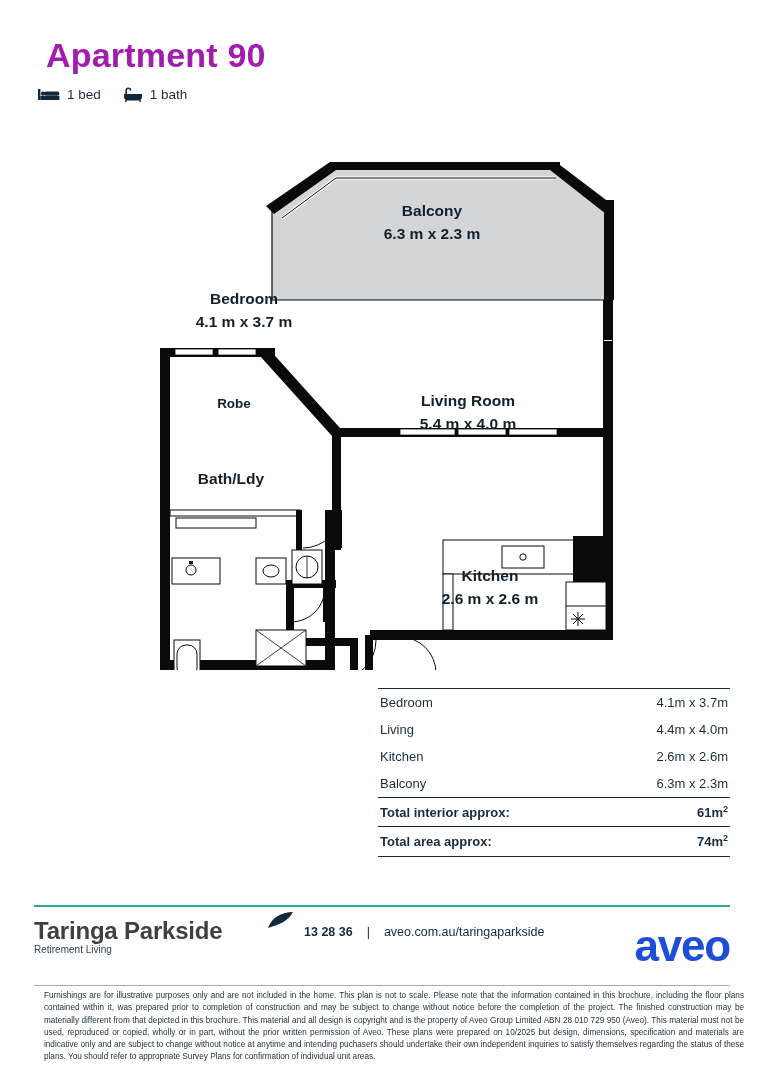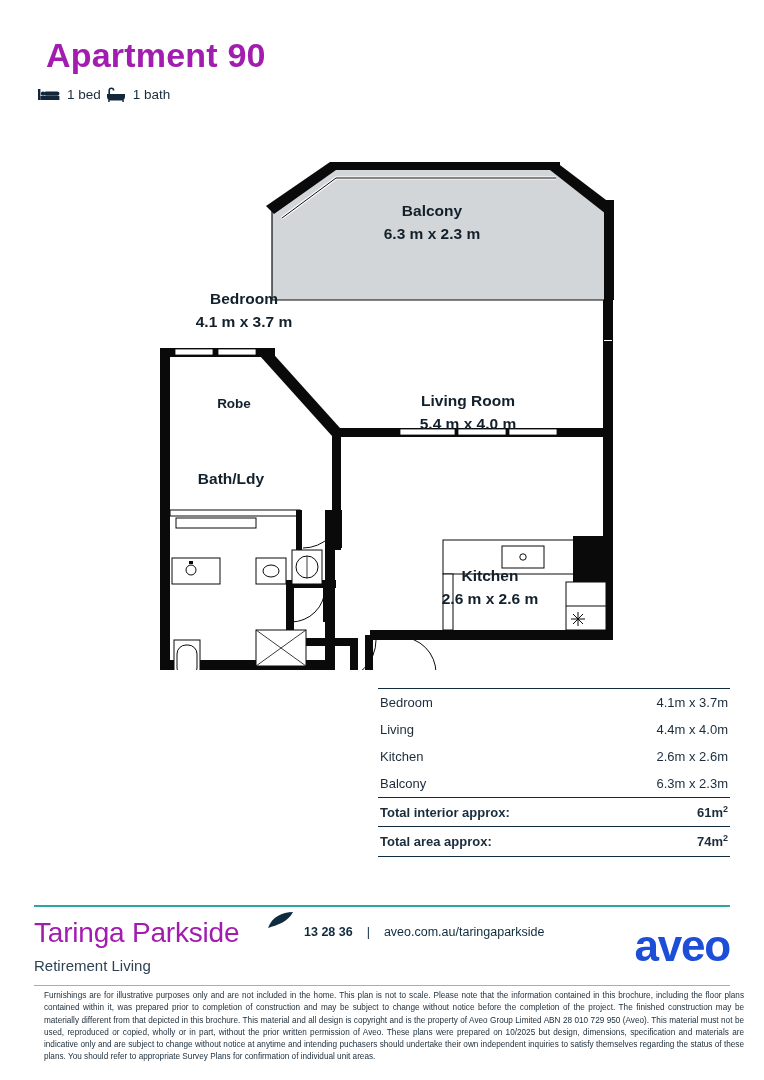--- a/index.html
+++ b/index.html
@@ -16,21 +16,21 @@
 
   
   .header { position: absolute; left: 38px; top: 28px; }
   .title {
     font-size: 34px;
     font-weight: 700;
     color: #a21caf;
     letter-spacing: 0.2px;
     margin: 8px;
   }
-  .specs { display: flex; align-items: center; gap: 5px; margin-top: 12px; }
+  .specs { display: flex; align-items: center; gap: 22px; margin-top: 12px; }
   .spec { display: flex; align-items: center; gap: 7px; font-size: 13.5px; color: #1a2c3c; }
   .spec svg { display: block; }
 
   
   .plan { position: absolute; left: 0; top: 140px; width: 764px; height: 530px; }
   .plan svg { display: block; }
 
   
   .schedule {
     position: absolute;
@@ -60,27 +60,27 @@
     left: 34px;
     top: 905px;
     width: 696px;
     height: 1.5px;
     background: #2aa7a0;
   }
   .footer { position: absolute; left: 34px; top: 918px; width: 700px; }
   .footer-main { display: flex; align-items: flex-start; }
   .brand { width: 270px; position: relative; }
   .brand-name {
-    font-size: 28px;
-    font-weight: 400;
-    color: #a21caf;
+    font-size: 24px;
+    font-weight: 700;
+    color: #404040;
     letter-spacing: -0.2px;
     line-height: 1.1;
   }
-  .brand-sub { font-size: 15px; color: #2d4252; margin-top: 8px; }
+  .brand-sub { font-size: 10px; color: #2d4252; }
   .leaf { position: absolute; left: 234px; top: -6px; }
   .contact { padding-top: 4px; font-size: 12.5px; color: #0f2b3d; line-height: 1.75; }
   .contact-row { display: flex; align-items: center; gap: 14px; }
   .contact-phone { font-weight: 700; }
   .pipe { color: #0f2b3d; }
   .pin { color: #2aa7a0; }
   .logo {
     margin-left: auto;
     font-size: 44px;
     font-weight: 700;

